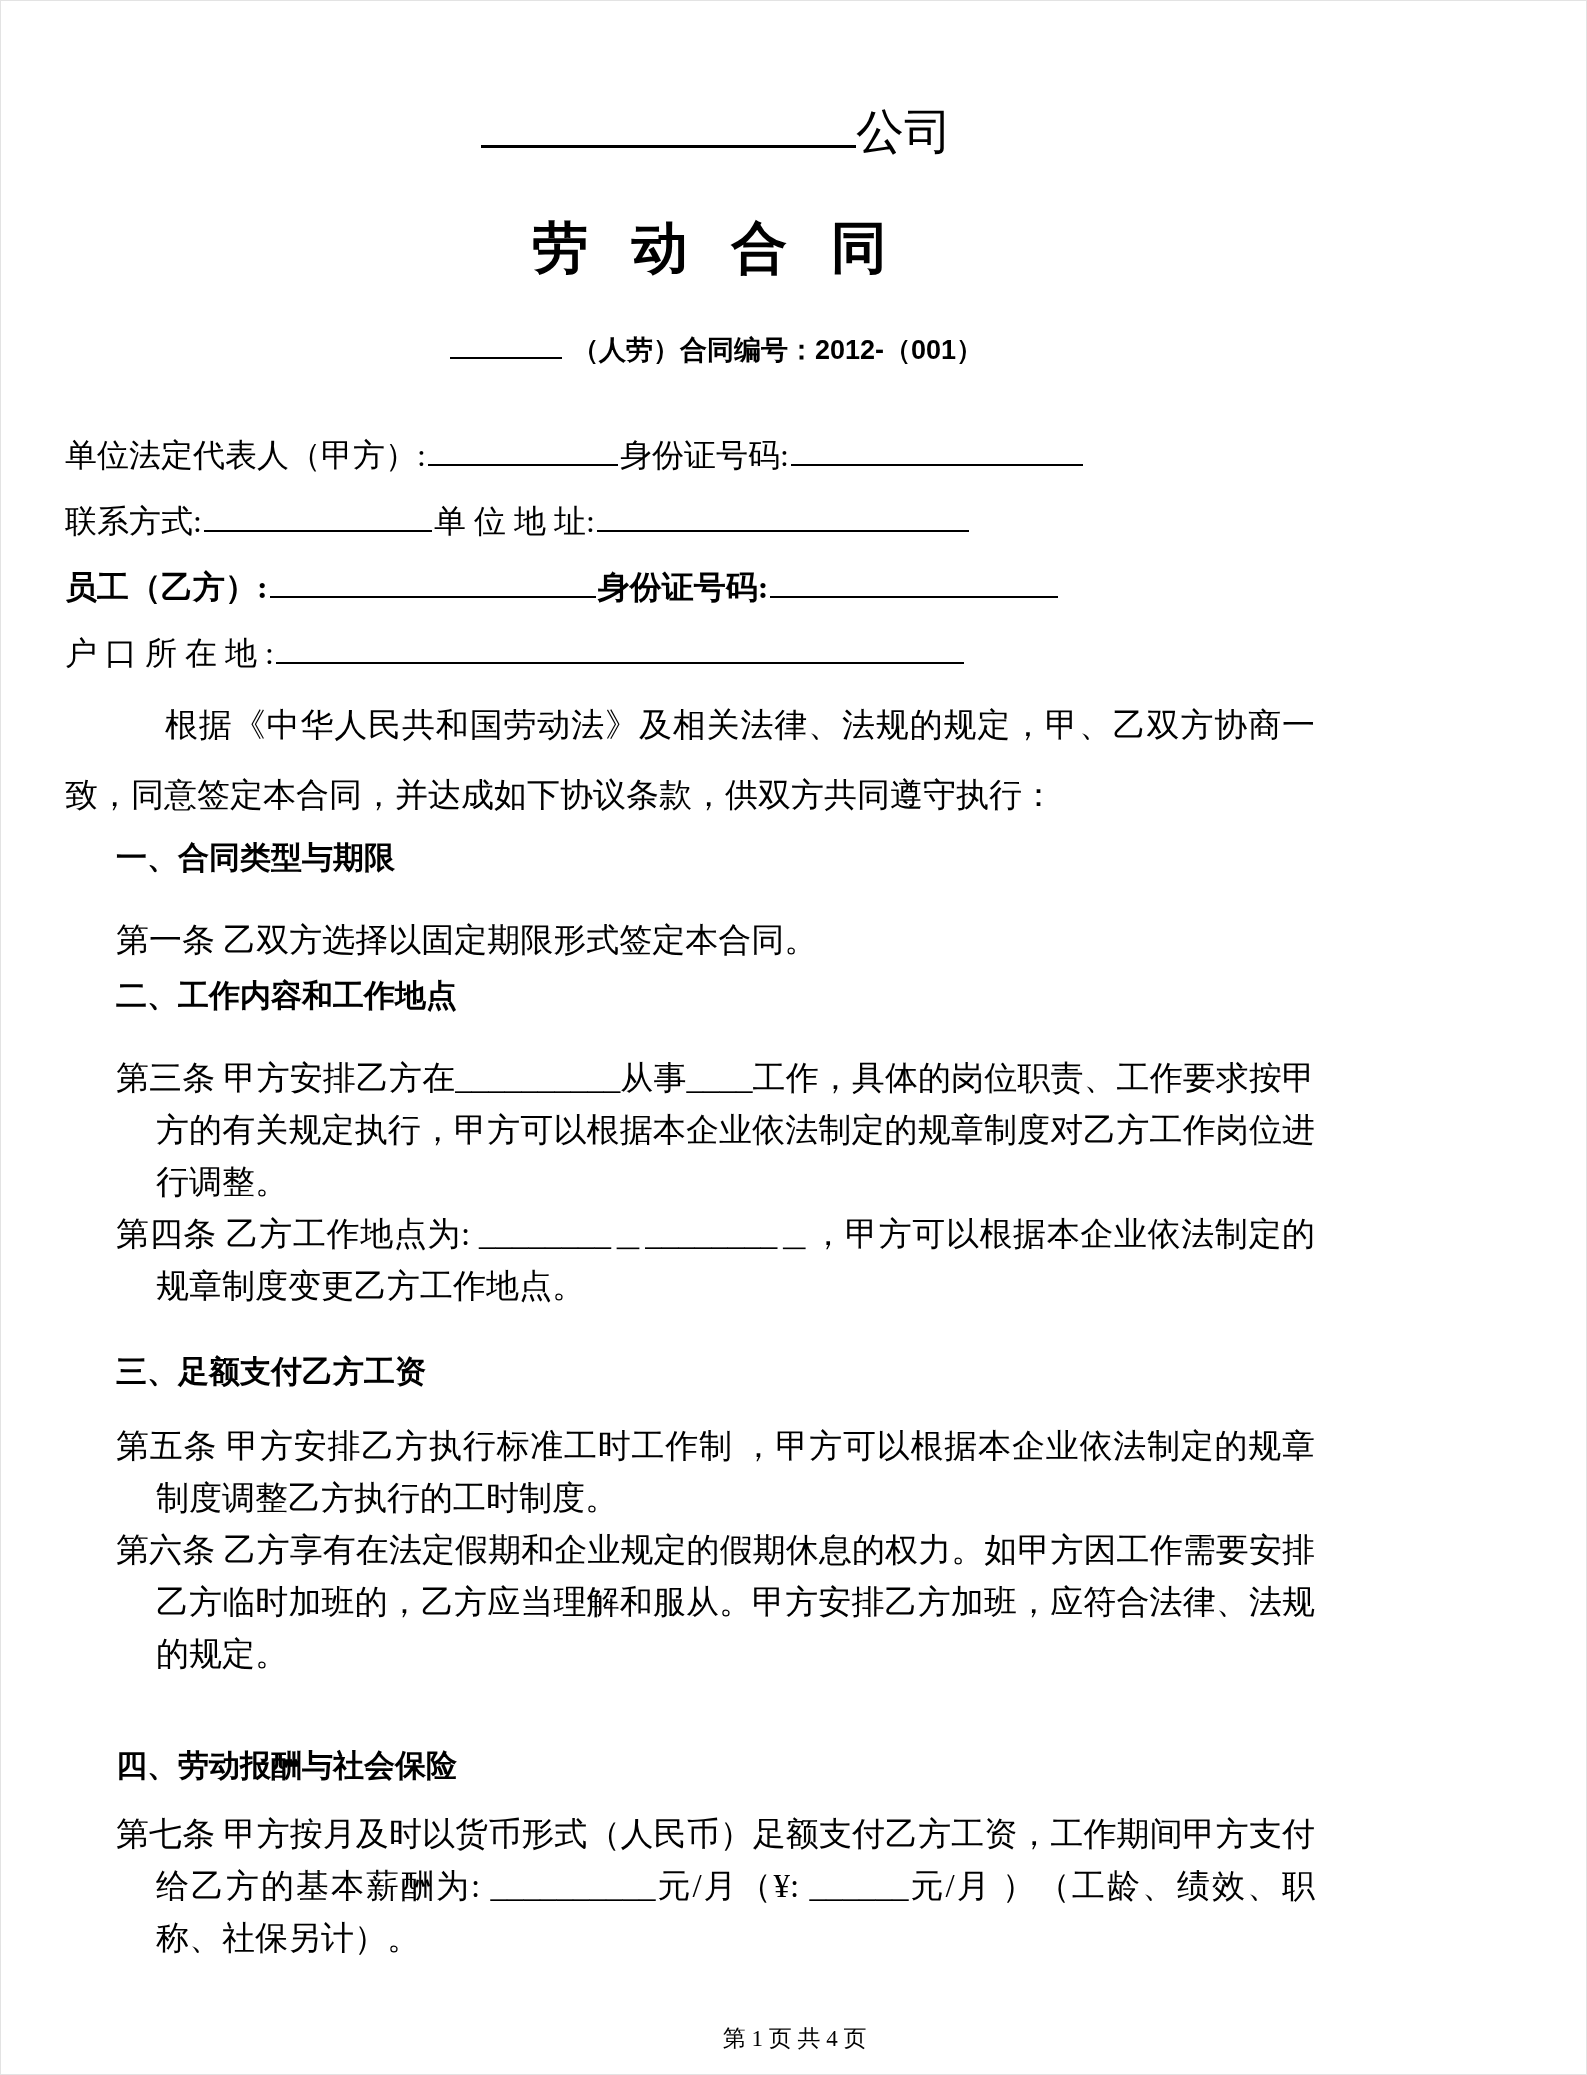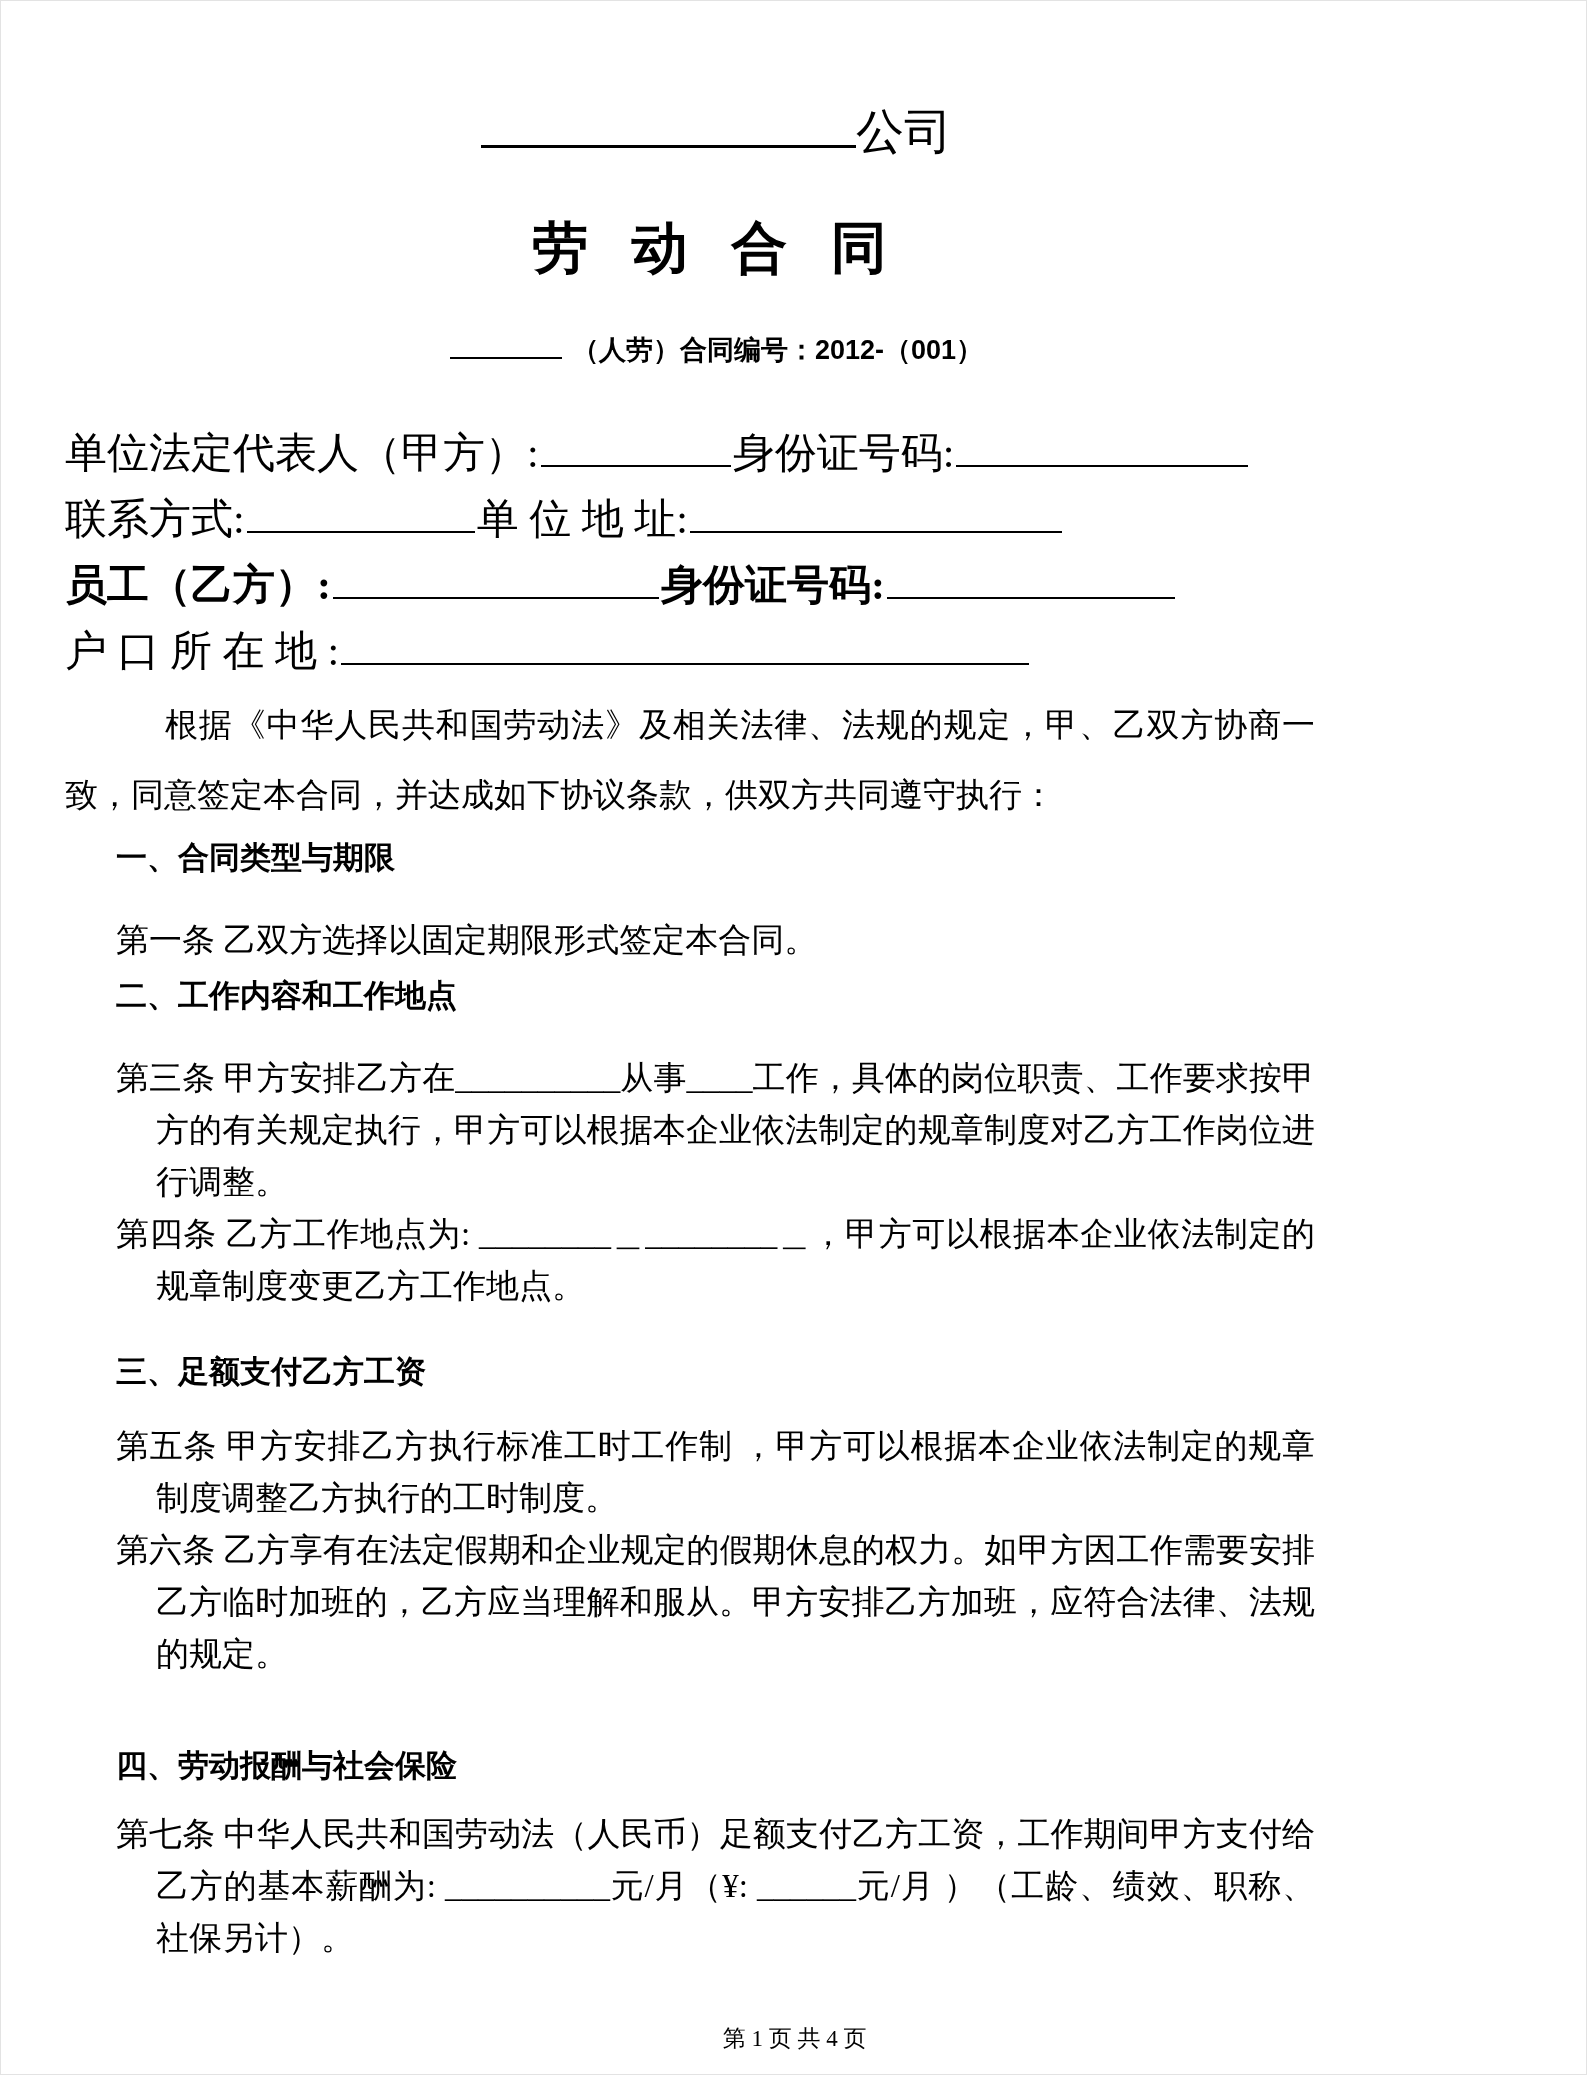--- a/index.html
+++ b/index.html
@@ -59,21 +59,21 @@
     display: inline-block;
     width: 112px;
     height: 30px;
     border-bottom: 2px solid #000;
     margin-right: 10px;
     vertical-align: baseline;
   }
   
   .form-block { margin-bottom: 6px; }
   .form-row {
-    font-size: 42px;
+    font-size: 32px;
     height: 66px;
     line-height: 66px;
     white-space: nowrap;
   }
   .form-row .blank {
     display: inline-block;
     height: 44px;
     border-bottom: 2px solid #000;
     vertical-align: baseline;
     margin: 0 2px;
@@ -159,17 +159,17 @@
 
   <div class="sec-heading sh2">二、工作内容和工作地点</div>
   <p class="clause">第三条 甲方安排乙方在__________从事____工作，具体的岗位职责、工作要求按甲方的有关规定执行，甲方可以根据本企业依法制定的规章制度对乙方工作岗位进行调整。</p>
   <p class="clause">第四条 乙方工作地点为: ________＿________＿，甲方可以根据本企业依法制定的规章制度变更乙方工作地点。</p>
 
   <div class="sec-heading sh3">三、足额支付乙方工资</div>
   <p class="clause">第五条 甲方安排乙方执行标准工时工作制 ，甲方可以根据本企业依法制定的规章制度调整乙方执行的工时制度。</p>
   <p class="clause">第六条 乙方享有在法定假期和企业规定的假期休息的权力。如甲方因工作需要安排乙方临时加班的，乙方应当理解和服从。甲方安排乙方加班，应符合法律、法规的规定。</p>
 
   <div class="sec-heading sh4">四、劳动报酬与社会保险</div>
-  <p class="clause">第七条 中华人民共和国劳动法（人民币）足额支付乙方工资，工作期间甲方支付给乙方的基本薪酬为: __________元/月（¥: ______元/月 ）（工龄、绩效、职称、社保另计）。</p>
+  <p class="clause">第七条 甲方按月及时以货币形式（人民币）足额支付乙方工资，工作期间甲方支付给乙方的基本薪酬为: __________元/月（¥: ______元/月 ）（工龄、绩效、职称、社保另计）。</p>
 
 </div>
 
 <div class="page-footer">第 1 页 共 4 页</div>
 
 </body></html>

